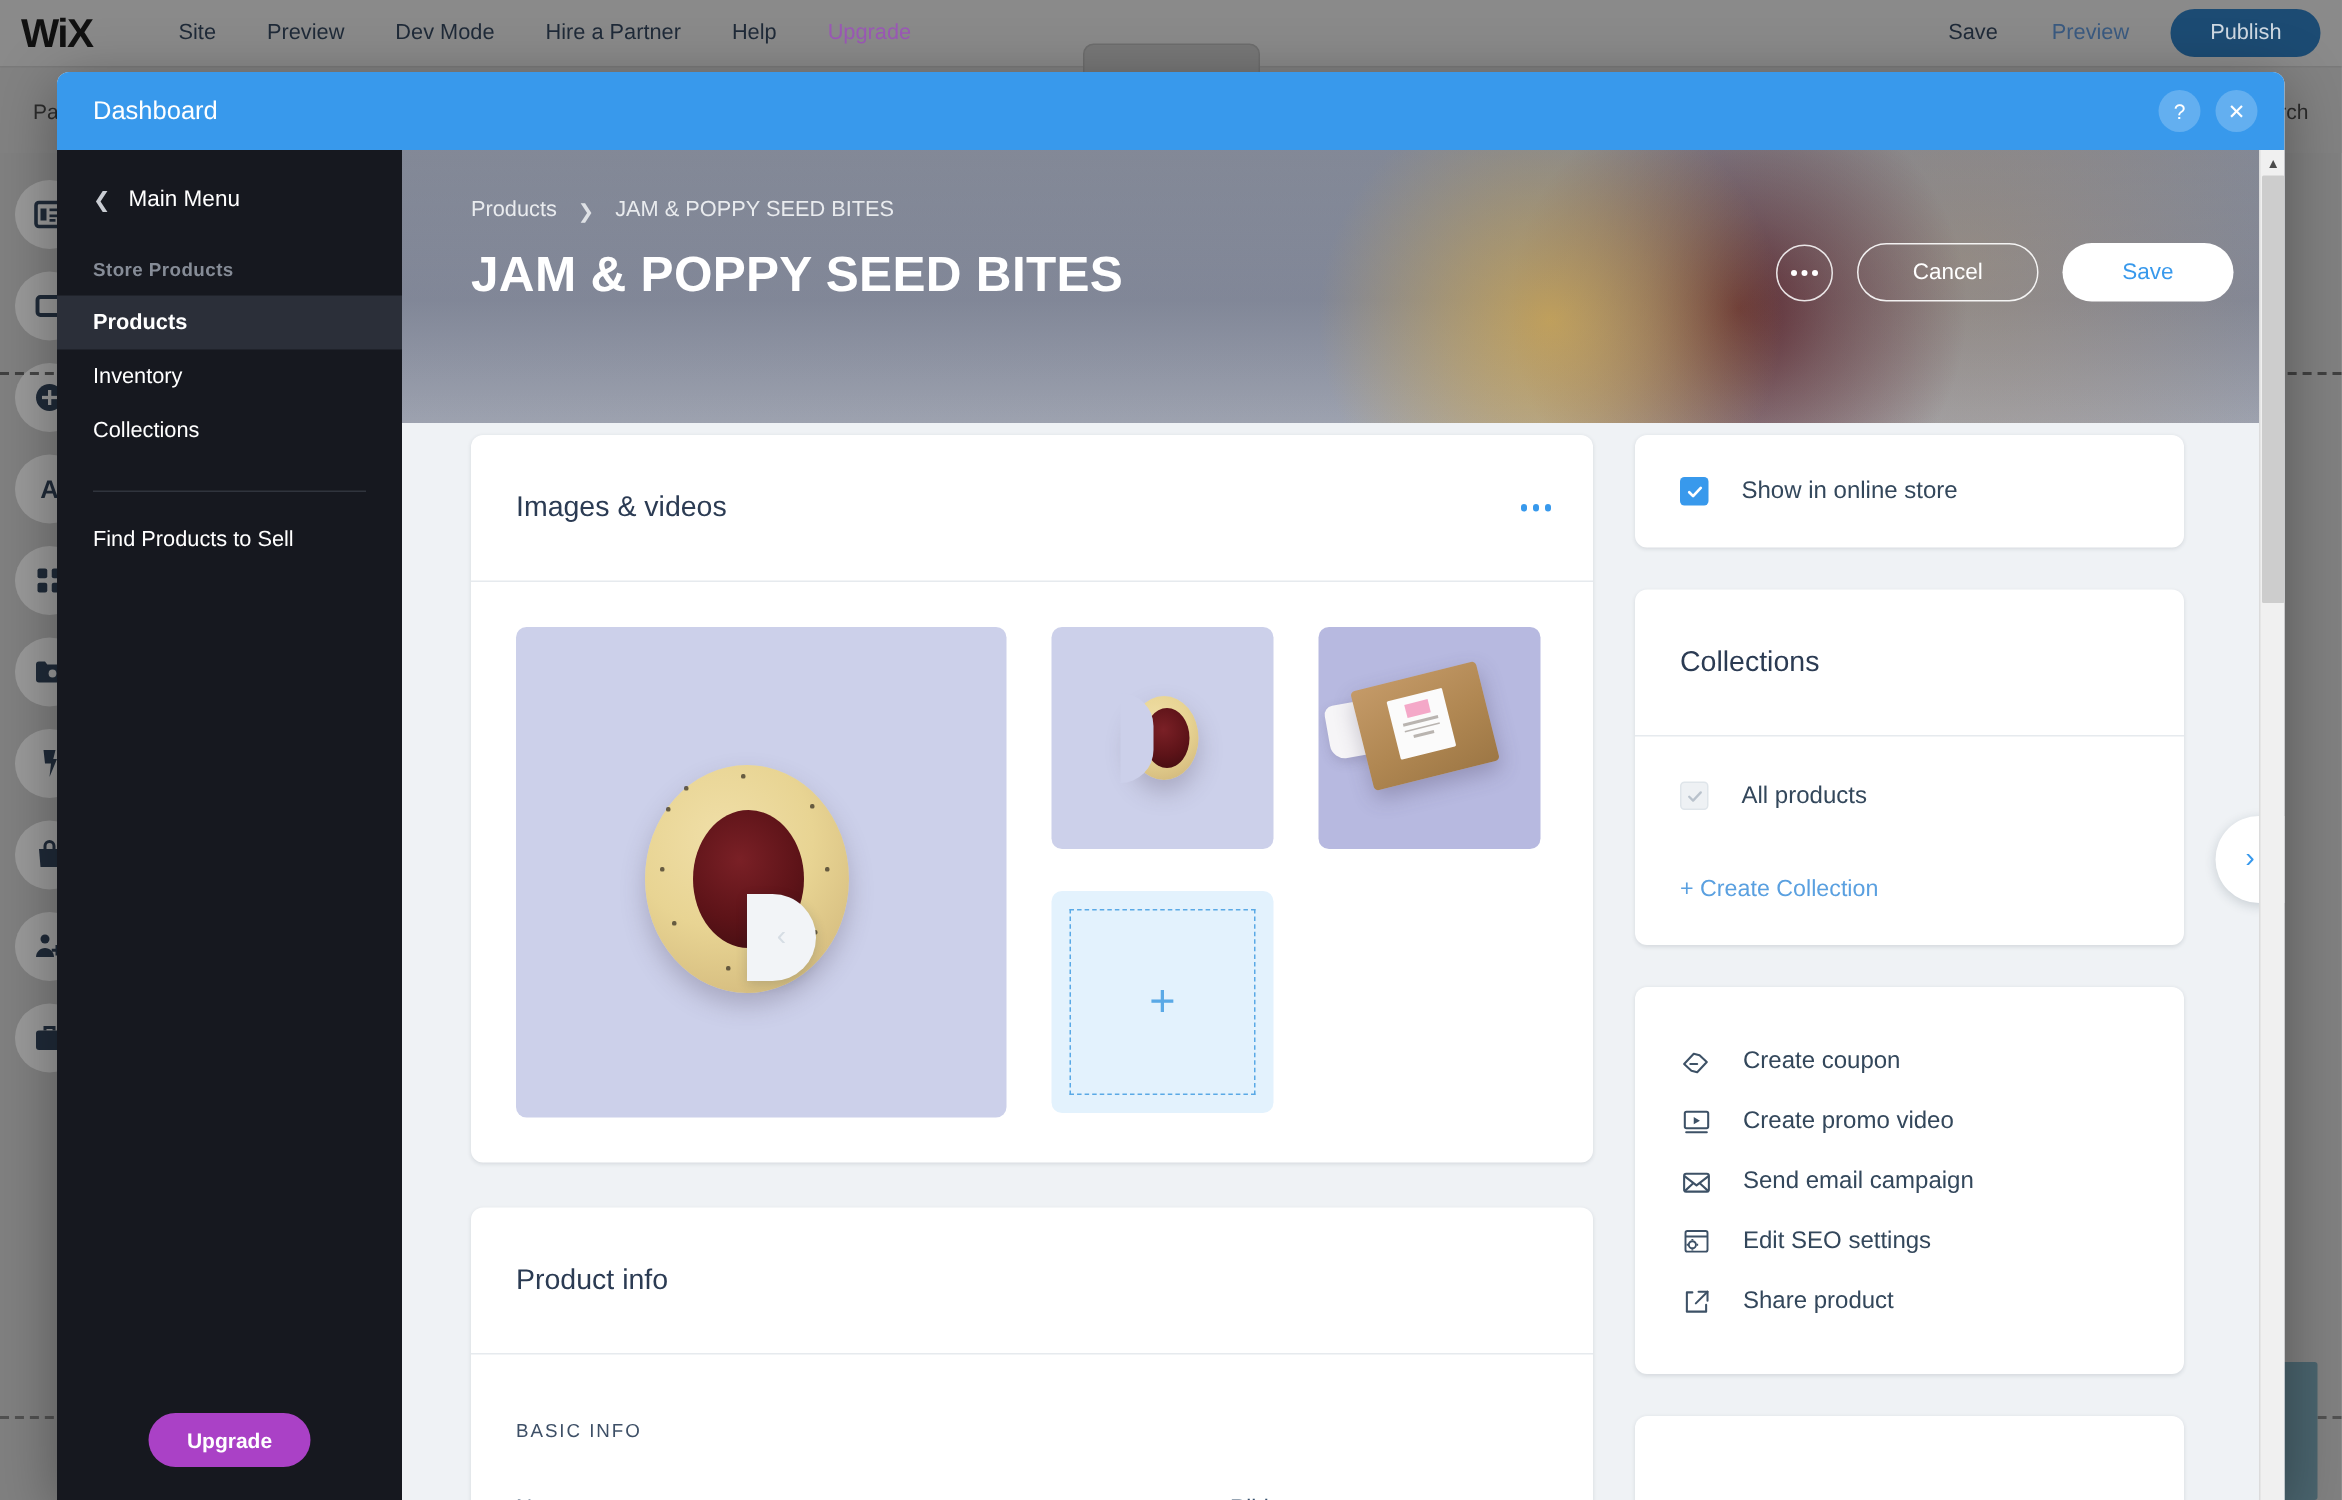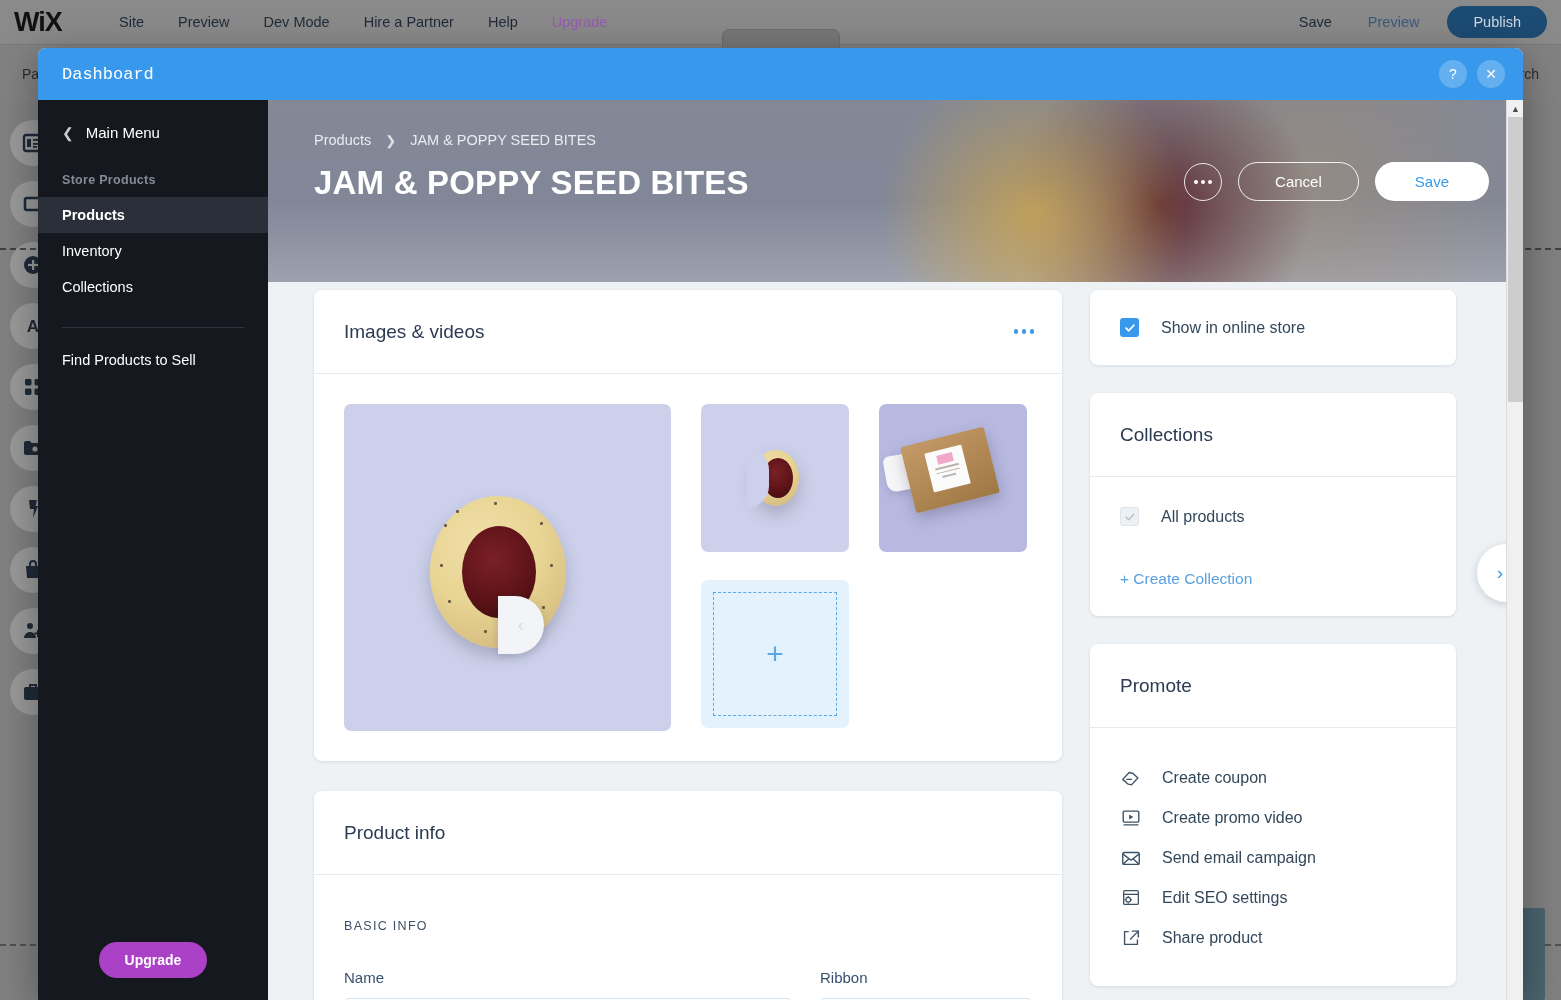--- a/index.html
+++ b/index.html
@@ -81,21 +81,21 @@
     width: 1485px; height: 952px;
     border-radius: 8px 8px 0 0;
     overflow: hidden;
     box-shadow: 0 8px 40px rgba(0,0,0,.35);
     background: #eff2f5;
   }
   .modal-header {
     height: 52px; background: #3899ec;
     display: flex; align-items: center; position: relative;
   }
-  .modal-title { color: #fff; font-size: 17px; margin-left: 24px; font-family: Liberation Mono, monospace; }
+  .modal-title { color: #fff; font-size: 17px; margin-left: 24px; }
   .modal-hdr-btns { position: absolute; right: 18px; display: flex; gap: 10px; }
   .circle-btn {
     width: 28px; height: 28px; border-radius: 14px;
     background: rgba(255,255,255,.22); color: #fff;
     display: flex; align-items: center; justify-content: center;
     font-size: 14px; cursor: pointer;
   }
 
   .modal-body { display: flex; height: 900px; }
 
@@ -160,21 +160,21 @@
   .btn-save {
     border: none; border-radius: 20px; color: #3899ec; background: #fff;
     font-size: 15px; padding: 11px 40px; cursor: pointer;
   }
   .columns { position: relative; z-index: 5; display: flex; gap: 28px; padding: 190px 38px 0 46px; }
   .col-left { width: 748px; flex: 0 0 748px; }
   .col-right { width: 366px; flex: 0 0 366px; }
 
   .card { background: #fff; border-radius: 8px; box-shadow: 0 1px 3px rgba(22,45,61,.12); }
   .card-head {
-    height: 84px; display: flex; align-items: center; padding: 0 30px;
+    height: 98px; display: flex; align-items: center; padding: 0 30px;
     border-bottom: 1px solid #e6eaee; position: relative;
   }
   .card-head h3 { font-size: 19px; font-weight: normal; color: #2b3b53; }
   .head-dots { position: absolute; right: 28px; display: flex; gap: 3.5px; cursor: pointer; }
   .head-dots i { width: 4.5px; height: 4.5px; border-radius: 3px; background: #3899ec; display: block; }
 
   .media-body { padding: 30px; display: flex; gap: 30px; }
   .thumb-main {
     width: 327px; height: 327px; border-radius: 7px; flex: 0 0 327px;
     background: #ccd0ea; position: relative; overflow: hidden; cursor: pointer;
@@ -560,23 +560,20 @@
                       <path d="M2.5 7.2l3 3 6-6.4" stroke="#b9c2cc" stroke-width="1.8" stroke-linecap="round" stroke-linejoin="round"></path>
                     </svg>
                 </span>
                 <span>All products</span>
               </div>
               <div class="create-link">+ Create Collection</div>
             </div>
           </div>
 
           <div class="card rc">
-            <div class="card-head">
-              <h3>Promote</h3>
-            </div>
             <div class="list-body">
 
               <div class="promo-item">
                 <span class="ico">
                   <svg viewBox="0 0 24 24" fill="none" stroke="currentColor" stroke-width="1.5" stroke-linejoin="round">
                       <path d="M3 13.5L10 6l4.2 1.1L19.5 12 12.5 19.5 8.3 18.4 3 13.5z"></path>
                       <path d="M7.5 13.5h5" stroke-linecap="round"></path>
                     </svg>
                 </span>
                 <span>Create coupon</span>

